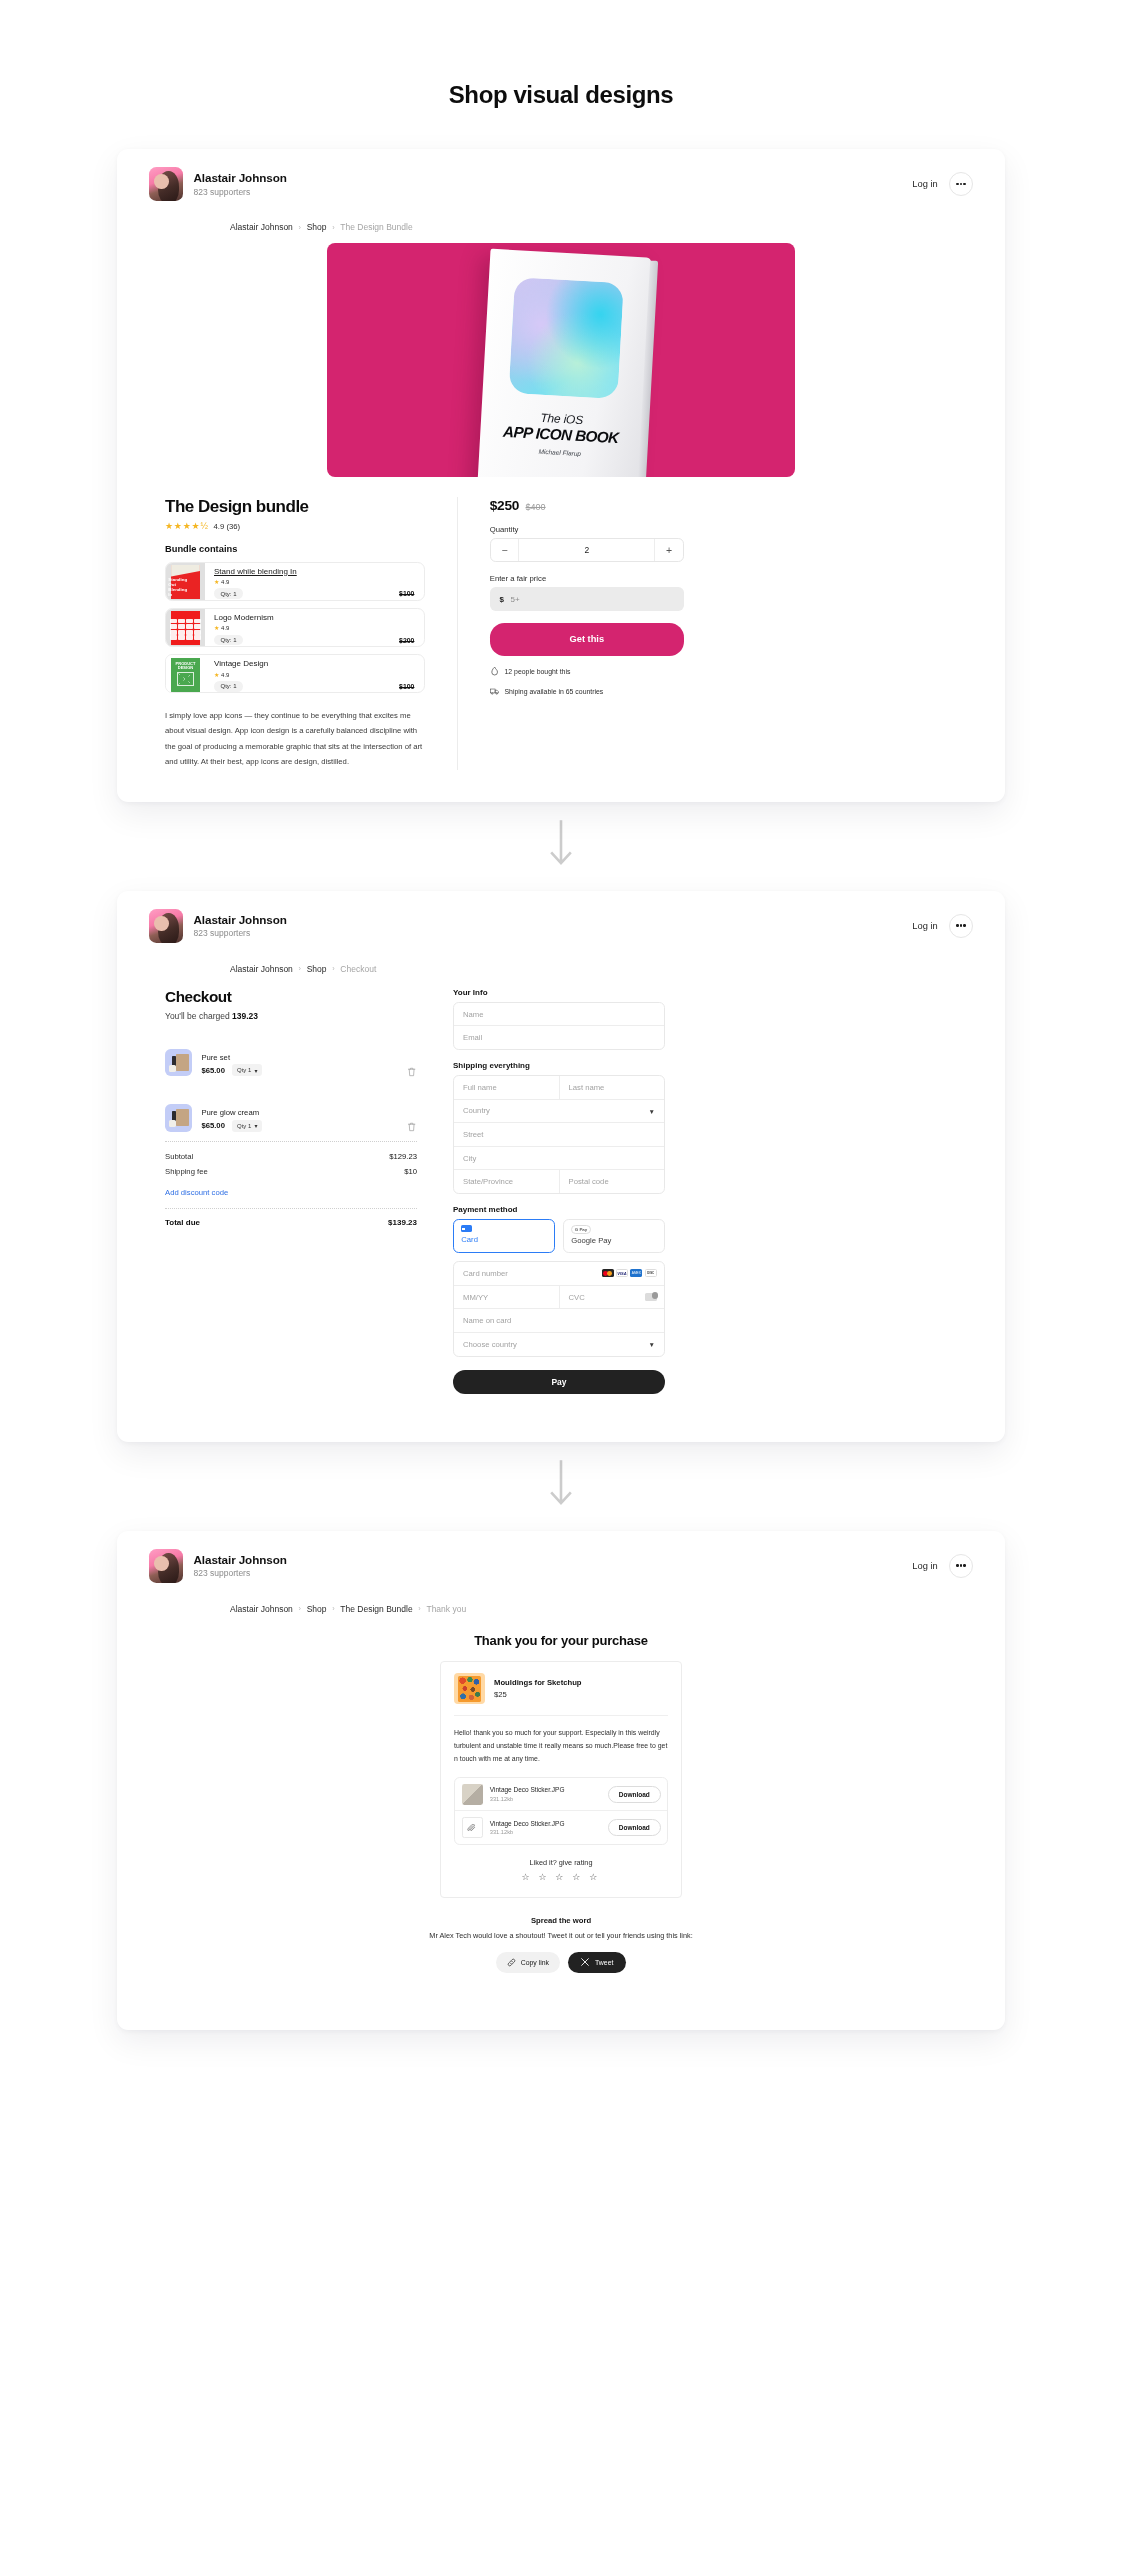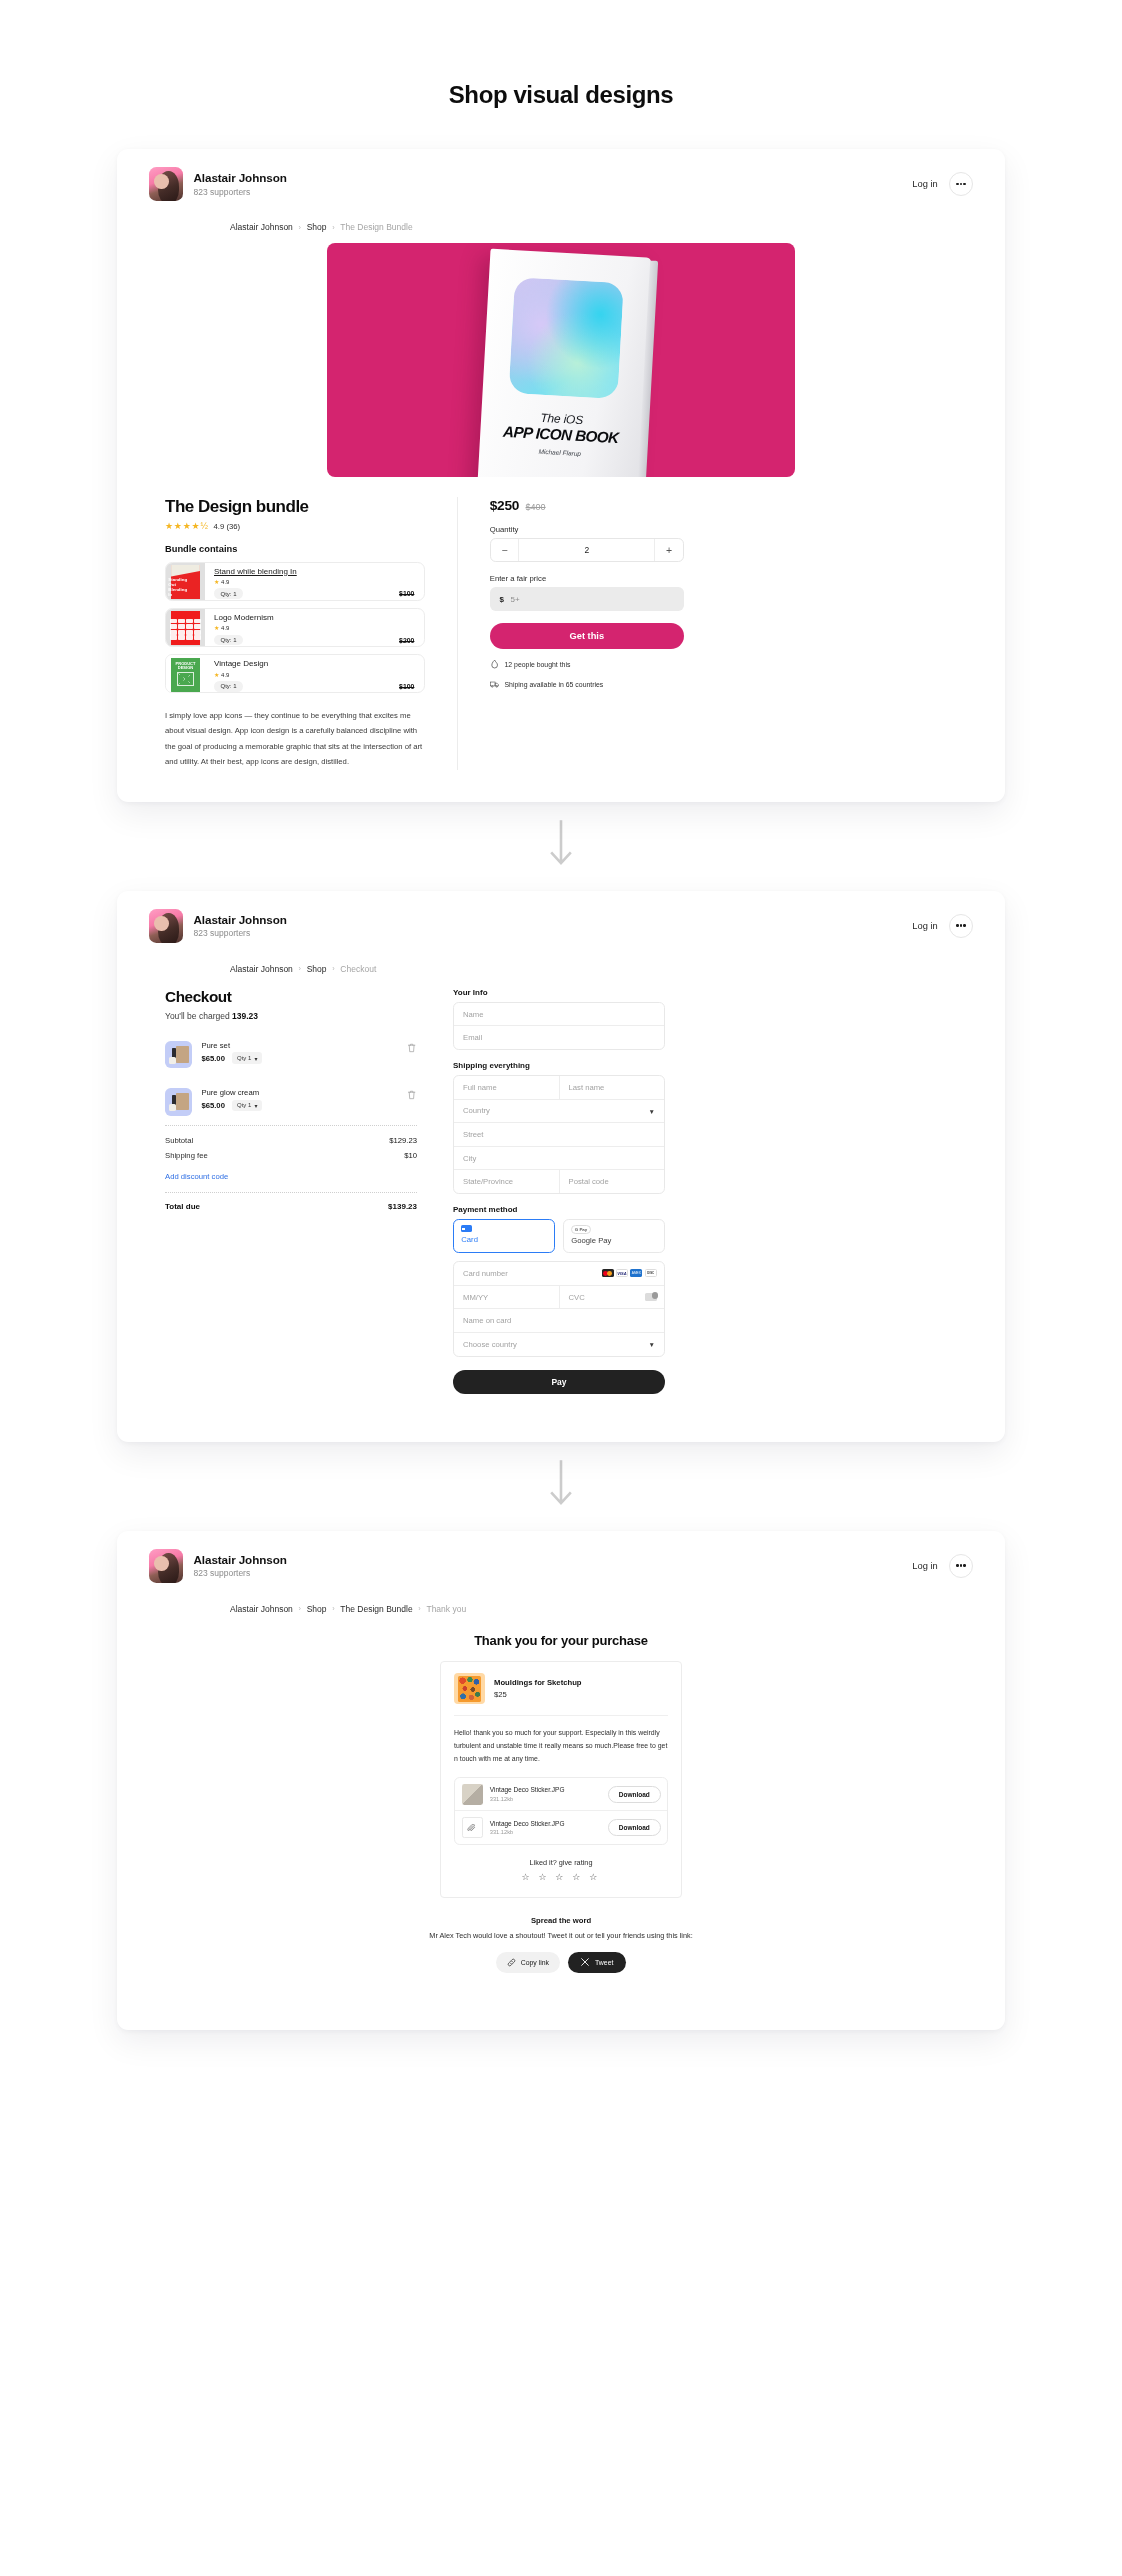--- a/index.html
+++ b/index.html
@@ -209,40 +209,40 @@
   .qty-btn { width: 27.4px; display: flex; align-items: center; justify-content: center; font-size: 10.5px; color: #555; }
   .qty-val { flex: 1; display: flex; align-items: center; justify-content: center; font-size: 8.5px; color: #1b1b1b;
              border-left: 0.8px solid #ededed; border-right: 0.8px solid #ededed; }
   .fair-price {
     height: 24px; background: #ebebeb; border-radius: 5.7px;
     display: flex; align-items: center; padding: 0 9.7px; gap: 6.5px;
   }
   .fp-sym { font-size: 8px; font-weight: bold; color: #1b1b1b; }
   .fp-ph { font-size: 8px; color: #8e8e8e; }
   .get-btn {
-    margin-top: 11.3px; height: 26px; border-radius: 14.5px;
+    margin-top: 11.3px; height: 33px; border-radius: 14.5px;
     background: #d4246f; color: #fff; font-size: 9.3px; font-weight: bold;
     display: flex; align-items: center; justify-content: center; border: none; width: 100%;
   }
   .note-row { display: flex; align-items: center; gap: 5.7px; margin-top: 11.3px; font-size: 6.9px; color: #2c2c2c; }
   .note-row:nth-of-type(2){ margin-top: 6.5px; }
   .ico { width: 9px; height: 9px; flex: none; display:flex; align-items:center; justify-content:center; }
 
   
   .arrow-sep { height: 89px; display: flex; align-items: center; justify-content: center; }
   .arrow-sep svg { display:block; }
 
   
   .checkout-body { display: flex; gap: 36px; margin-top: 14.5px; padding-left: 16px; }
   .co-left { width: 252px; }
   .co-right { width: 212px; }
   .co-title { font-size: 15.3px; font-weight: bold; letter-spacing: -0.4px; color: #0d0d0d; }
   .co-charged { font-size: 8.5px; color: #3c3c3c; margin-top: 4.8px; }
   .co-charged b { color: #0f0f0f; }
-  .co-item { display: flex; align-items: flex-start; margin-top: 20px; }
+  .co-item { display: flex; align-items: flex-end; margin-top: 28px; }
   .co-thumb {
     width: 27.4px; height: 27.4px; border-radius: 5.7px; flex: none;
     background: #c3cdf7; position: relative; overflow: hidden;
   }
   .co-thumb .box{position:absolute;right:13%;top:18%;width:48%;height:62%;background:#c4a583;border-radius:0.8px;}
   .co-thumb .tube{position:absolute;left:26%;top:26%;width:15%;height:52%;background:#2b2b30;border-radius:0.8px;}
   .co-thumb .jar{position:absolute;left:13%;bottom:16%;width:26%;height:26%;background:#f1efe9;border-radius:1.6px;}
   .co-item-meta { margin-left: 9px; flex: 1; }
   .co-item-name { font-size: 7.7px; color: #1c1c1c; }
   .co-item-row { display:flex; align-items:center; gap: 7.3px; margin-top: 2.4px; }

